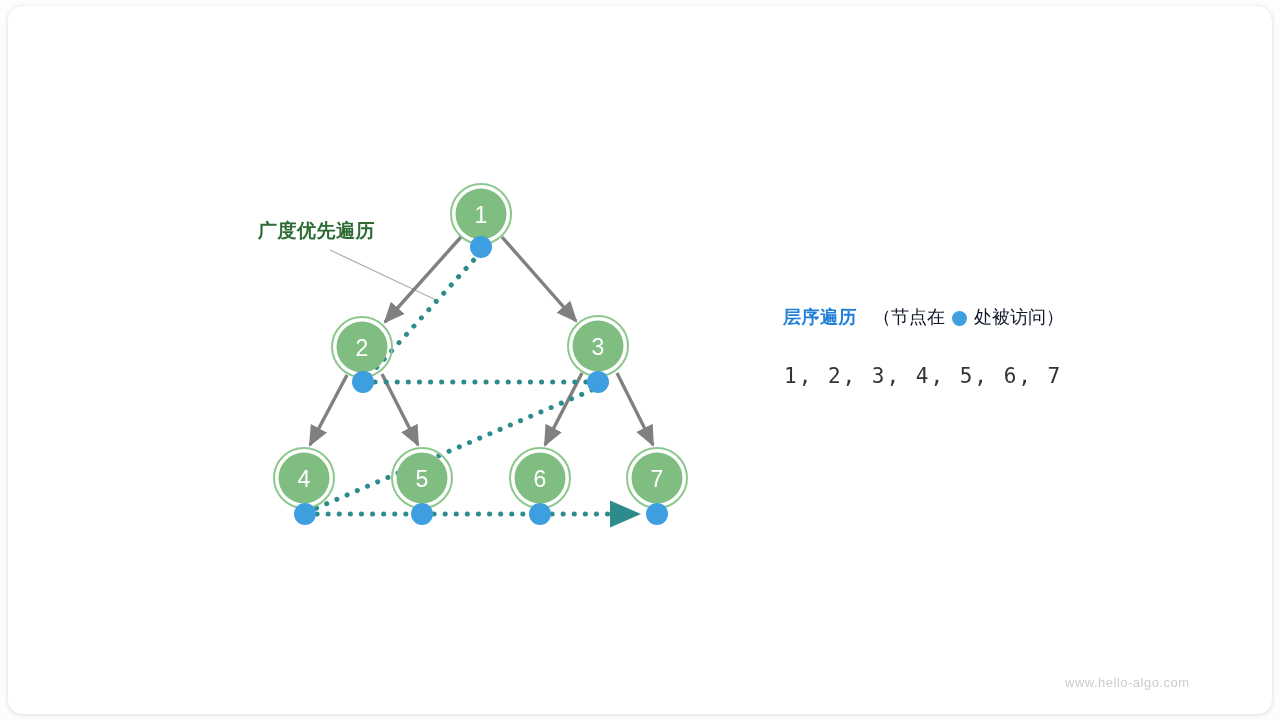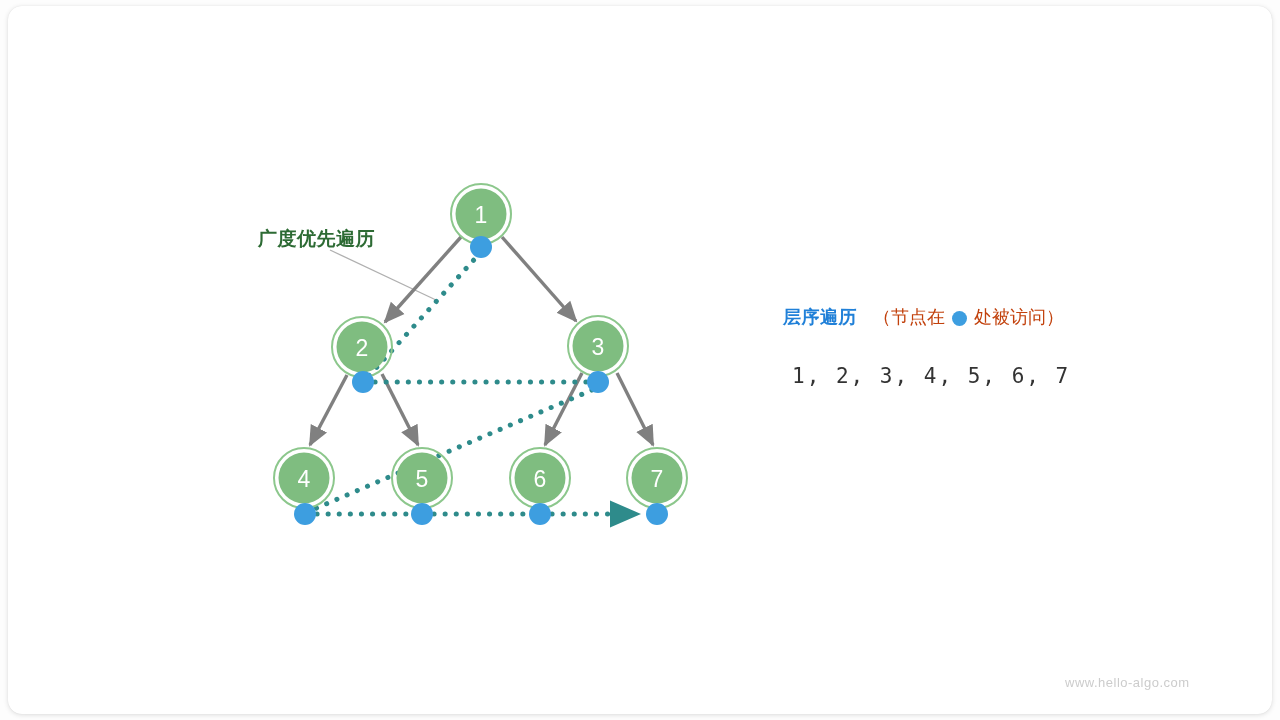--- a/index.html
+++ b/index.html
@@ -46,38 +46,37 @@
   }
   .bfs-caption {
     position: absolute;
     left: 258px;
     top: 218px;
     font-size: 19px;
     font-weight: bold;
     color: #2d6b34;
     letter-spacing: 0.5px;
     white-space: nowrap;
-    margin-top: 8px;
   }
   .legend {
     position: absolute;
     left: 783px;
     top: 305px;
     font-size: 18px;
     white-space: nowrap;
     display: flex;
     align-items: flex-end;
   }
   .legend-title {
     color: #2080d8;
     font-weight: bold;
     letter-spacing: 0.5px;
   }
   .legend-note {
-    color: #c2410c;
+    color: #0f172a;
     margin-left: 16px;
     display: flex;
     align-items: center;
   }
   .legend-dot {
     display: inline-block;
     width: 15px;
     height: 15px;
     border-radius: 50%;
     background: #3d9ee0;
@@ -87,21 +86,20 @@
   }
   .sequence {
     position: absolute;
     left: 784px;
     top: 364px;
     font-family: "DejaVu Sans Mono", "Liberation Mono", monospace;
     font-size: 21px;
     color: #333333;
     letter-spacing: 2px;
     white-space: nowrap;
-    margin-left: 8px;
   }
   .watermark {
     position: absolute;
     left: 1065px;
     top: 675px;
     font-family: Liberation Sans, sans-serif;
     font-size: 13px;
     color: #cccccc;
     letter-spacing: 0.5px;
     white-space: nowrap;

